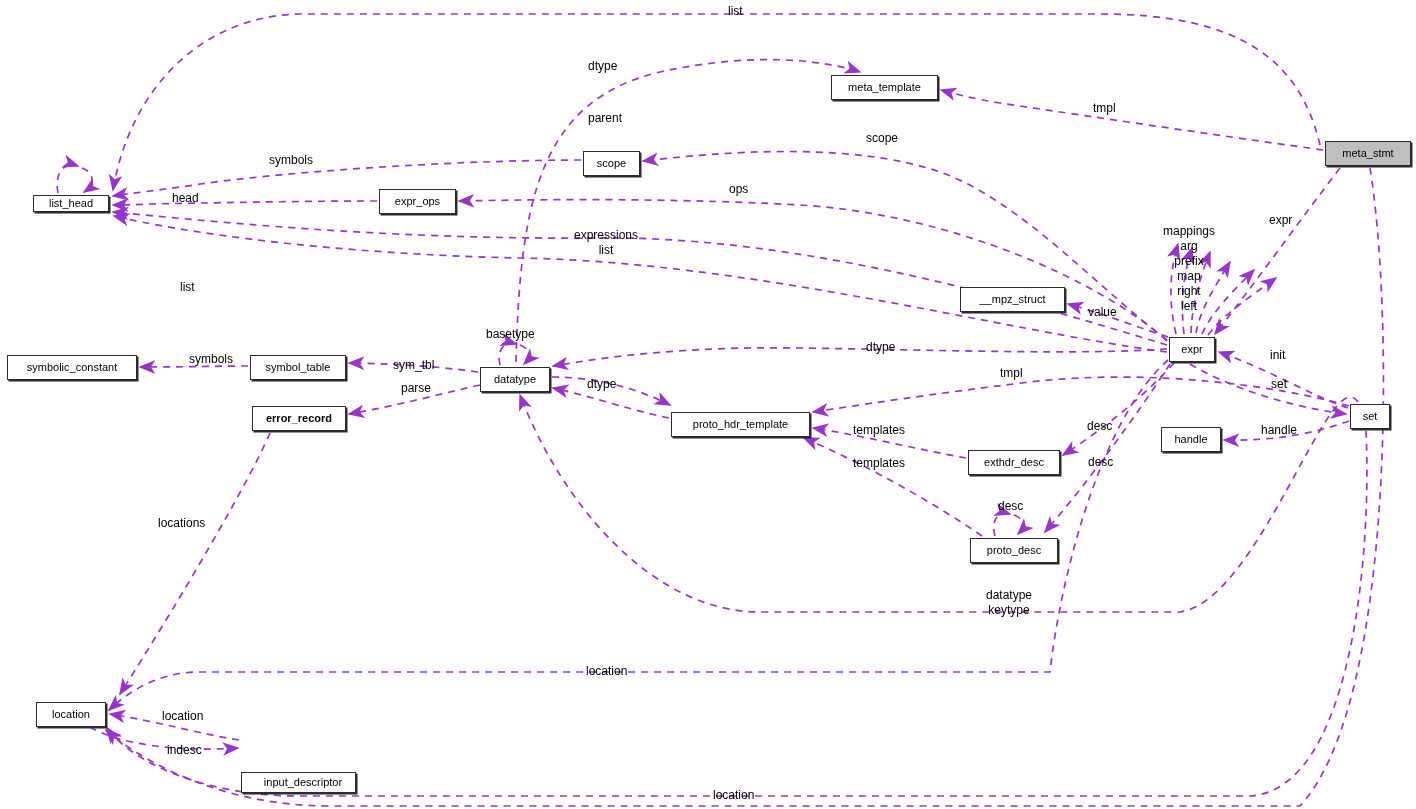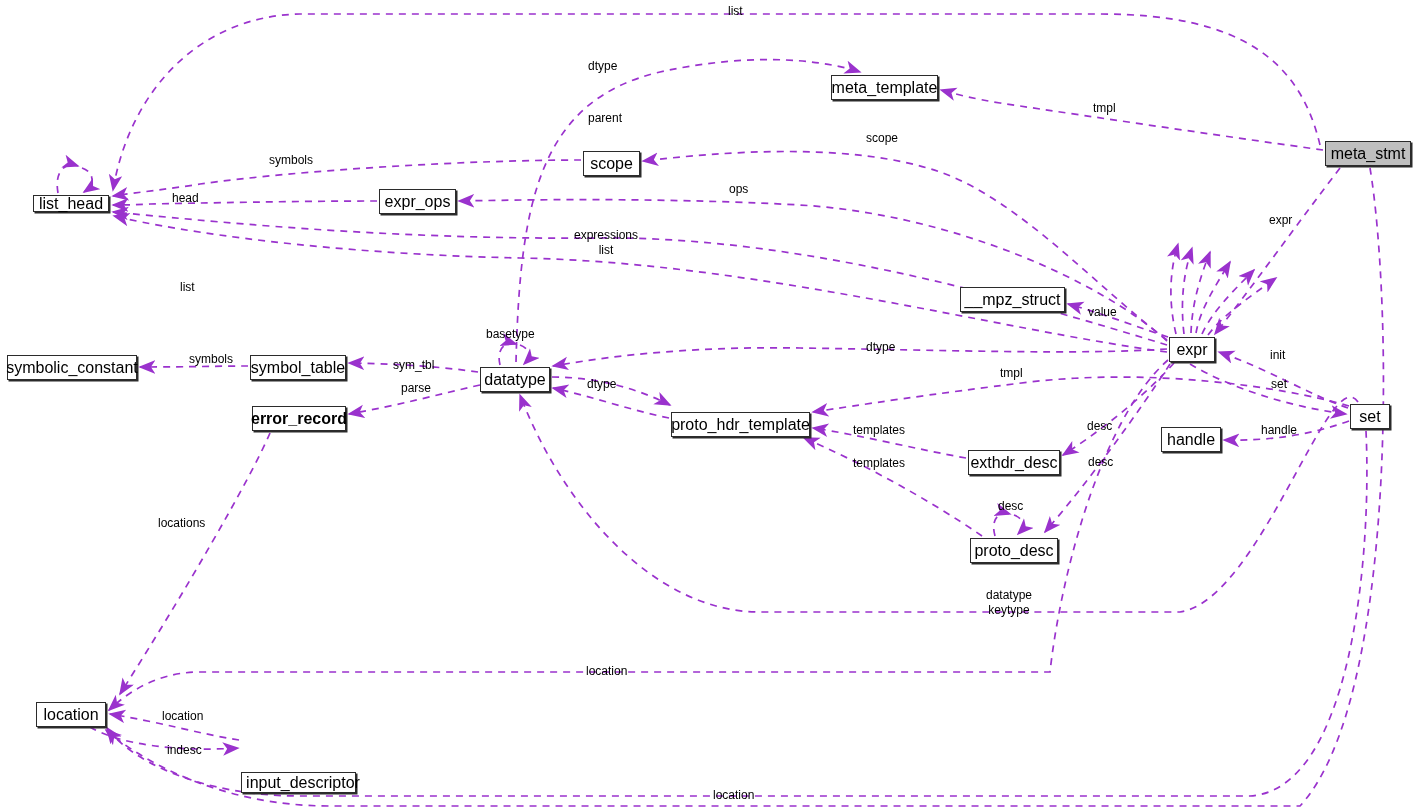--- a/index.html
+++ b/index.html
@@ -1,21 +1,21 @@
 <!DOCTYPE html>
 <html><head>
 <meta charset="utf-8">
 <title>meta_stmt collaboration diagram</title>
 <style>
   html,body{margin:0;padding:0;background:#ffffff;}
   #stage{position:relative;width:1416px;height:809px;background:#ffffff;
          font-family:"Liberation Sans",sans-serif;overflow:hidden;}
   svg#edges{position:absolute;left:0;top:0;width:1416px;height:809px;}
   .node{position:absolute;box-sizing:border-box;border:1px solid #2b2b2b;
-        background:#ffffff;color:#000000;font-size:16px;line-height:1;
+        background:#ffffff;color:#000000;font-size:11px;line-height:1;
         display:flex;align-items:center;justify-content:center;white-space:nowrap;
         box-shadow:1.5px 1.5px 0 0 #2b2b2b;padding:0 7px;}
   .node.hl{background:#bfbfbf;}
   .elabel{position:absolute;font-size:12px;color:#000000;white-space:nowrap;
           line-height:15px;text-align:center;}
 </style>
 </head>
 <body>
 
 <div id="stage">
@@ -134,20 +134,26 @@
   <div class="elabel" style="left:588px;top:59px;">dtype</div>
   <div class="elabel" style="left:1093px;top:101px;">tmpl</div>
   <div class="elabel" style="left:588px;top:111px;">parent</div>
   <div class="elabel" style="left:866px;top:131px;">scope</div>
   <div class="elabel" style="left:269px;top:153px;">symbols</div>
   <div class="elabel" style="left:172px;top:191px;">head</div>
   <div class="elabel" style="left:729px;top:182px;">ops</div>
   <div class="elabel" style="left:1269px;top:213px;">expr</div>
   <div class="elabel" style="left:574px;top:228px;white-space:pre;">expressions
 list</div>
+  <div class="elabel" style="left:1163px;top:224px;white-space:pre;">mappings
+arg
+prefix
+map
+right
+left</div>
   <div class="elabel" style="left:180px;top:280px;">list</div>
   <div class="elabel" style="left:1088px;top:305px;">value</div>
   <div class="elabel" style="left:486px;top:327px;">basetype</div>
   <div class="elabel" style="left:866px;top:340px;">dtype</div>
   <div class="elabel" style="left:189px;top:352px;">symbols</div>
   <div class="elabel" style="left:1270px;top:348px;">init</div>
   <div class="elabel" style="left:393px;top:358px;">sym_tbl</div>
   <div class="elabel" style="left:1000px;top:366px;">tmpl</div>
   <div class="elabel" style="left:587px;top:377px;">dtype</div>
   <div class="elabel" style="left:1271px;top:377px;">set</div>

